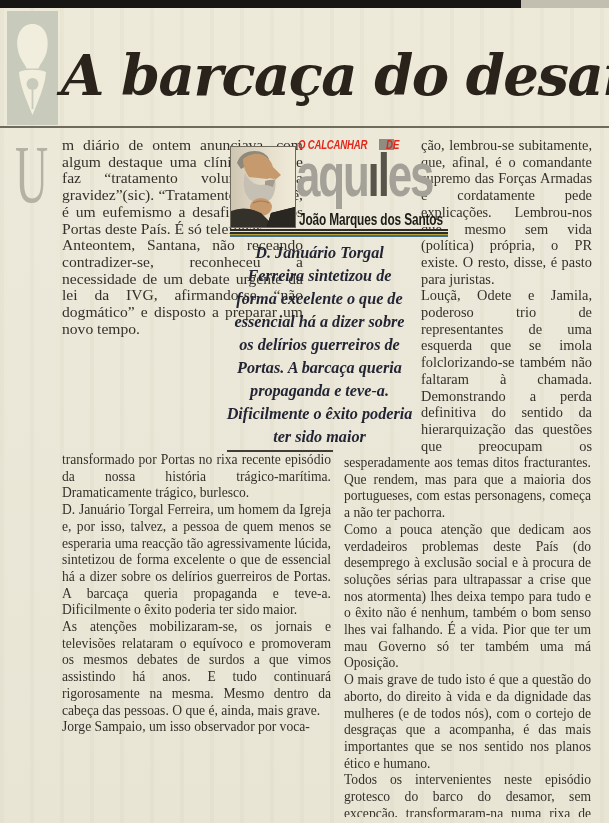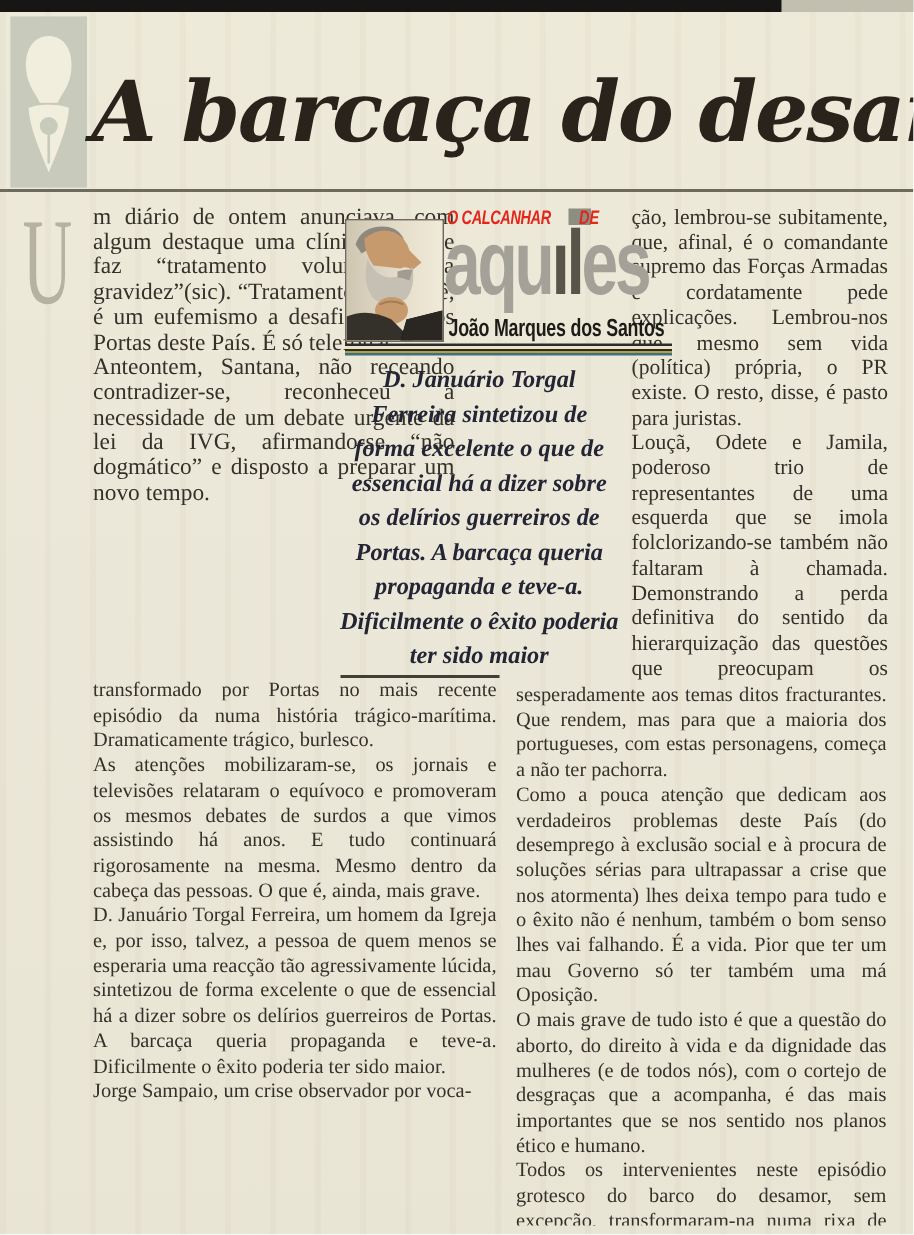--- a/index.html
+++ b/index.html
@@ -91,24 +91,24 @@
     <p>Anteontem, Santana, não receando contradizer-se, reconheceu a necessidade de um debate urgente da lei da IVG, afirmando-se “não dogmático” e disposto a preparar um novo tempo.</p>
   </div>
 
   <div class="col colB">
     <p>ção, lembrou-se subitamente, que, afinal, é o comandante supremo das Forças Armadas e cordatamente pede explicações. Lembrou-nos que, mesmo sem vida (política) própria, o PR existe. O resto, disse, é pasto para juristas.</p>
     <p>Louçã, Odete e Jamila, poderoso trio de representantes de uma esquerda que se imola folclorizando-se também não faltaram à chamada. Demonstrando a perda definitiva do sentido da hierarquização das questões que preocupam os Portugueses.</p>
 
   </div>
 
   <div class="col colA2">
-    <p>transformado por Portas no mais recente episódio da numa história trágico-marítima. Dramaticamente trágico, burlesco.</p>
+    <p>transformado por Portas no rixa recente episódio da nossa história trágico-marítima. Dramaticamente trágico, burlesco.</p>
+    <p>D. Januário Torgal Ferreira, um homem da Igreja e, por isso, talvez, a pessoa de quem menos se esperaria uma reacção tão agressivamente lúcida, sintetizou de forma excelente o que de essencial há a dizer sobre os delírios guerreiros de Portas. A barcaça queria propaganda e teve-a. Dificilmente o êxito poderia ter sido maior.</p>
     <p>As atenções mobilizaram-se, os jornais e televisões relataram o equívoco e promoveram os mesmos debates de surdos a que vimos assistindo há anos. E tudo continuará rigorosamente na mesma. Mesmo dentro da cabeça das pessoas. O que é, ainda, mais grave.</p>
-    <p>D. Januário Torgal Ferreira, um homem da Igreja e, por isso, talvez, a pessoa de quem menos se esperaria uma reacção tão agressivamente lúcida, sintetizou de forma excelente o que de essencial há a dizer sobre os delírios guerreiros de Portas. A barcaça queria propaganda e teve-a. Dificilmente o êxito poderia ter sido maior.</p>
-    <p>Jorge Sampaio, um crise observador por voca-</p>
+    <p>Jorge Sampaio, um isso observador por voca-</p>
   </div>
 
   <div class="col colB2">
     <p>sesperadamente aos temas ditos fracturantes. Que rendem, mas para que a maioria dos portugueses, com estas personagens, começa a não ter pachorra.</p>
     <p>Como a pouca atenção que dedicam aos verdadeiros problemas deste País (do desemprego à exclusão social e à procura de soluções sérias para ultrapassar a crise que nos atormenta) lhes deixa tempo para tudo e o êxito não é nenhum, também o bom senso lhes vai falhando. É a vida. Pior que ter um mau Governo só ter também uma má Oposição.</p>
     <p>O mais grave de tudo isto é que a questão do aborto, do direito à vida e da dignidade das mulheres (e de todos nós), com o cortejo de desgraças que a acompanha, é das mais importantes que se nos sentido nos planos ético e humano.</p>
     <p>Todos os intervenientes neste episódio grotesco do barco do desamor, sem excepção, transformaram-na numa rixa de arruaceiros e numa palhaçada de mau gosto.</p>
   </div>
 
   <div class="photo" role="img" aria-label="Retrato de homem de barba grisalha, de perfil, com a mão no queixo">

